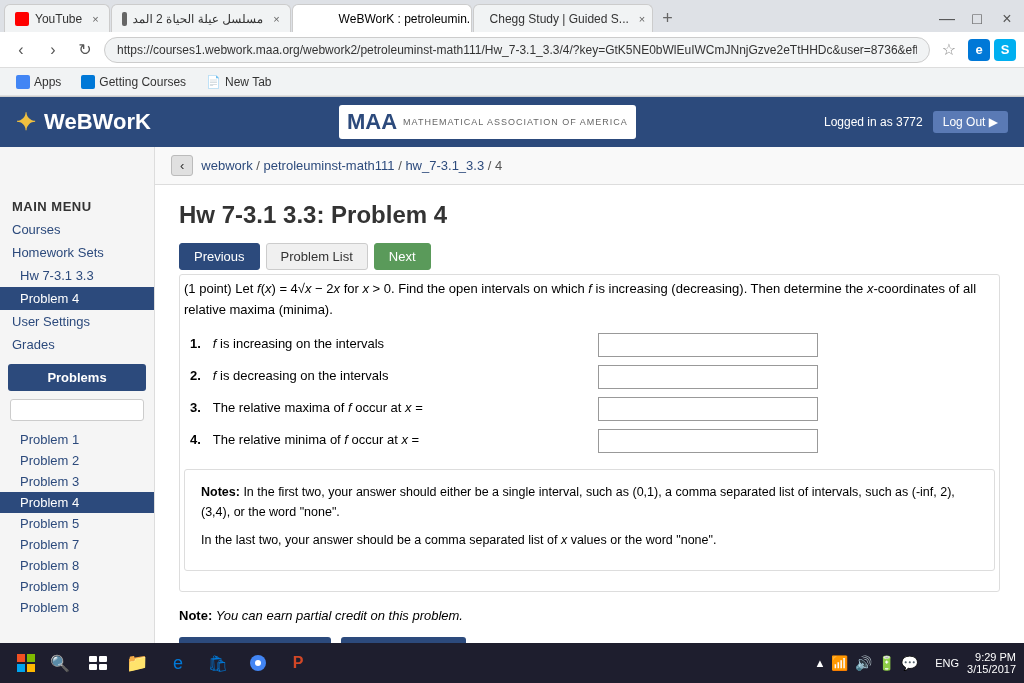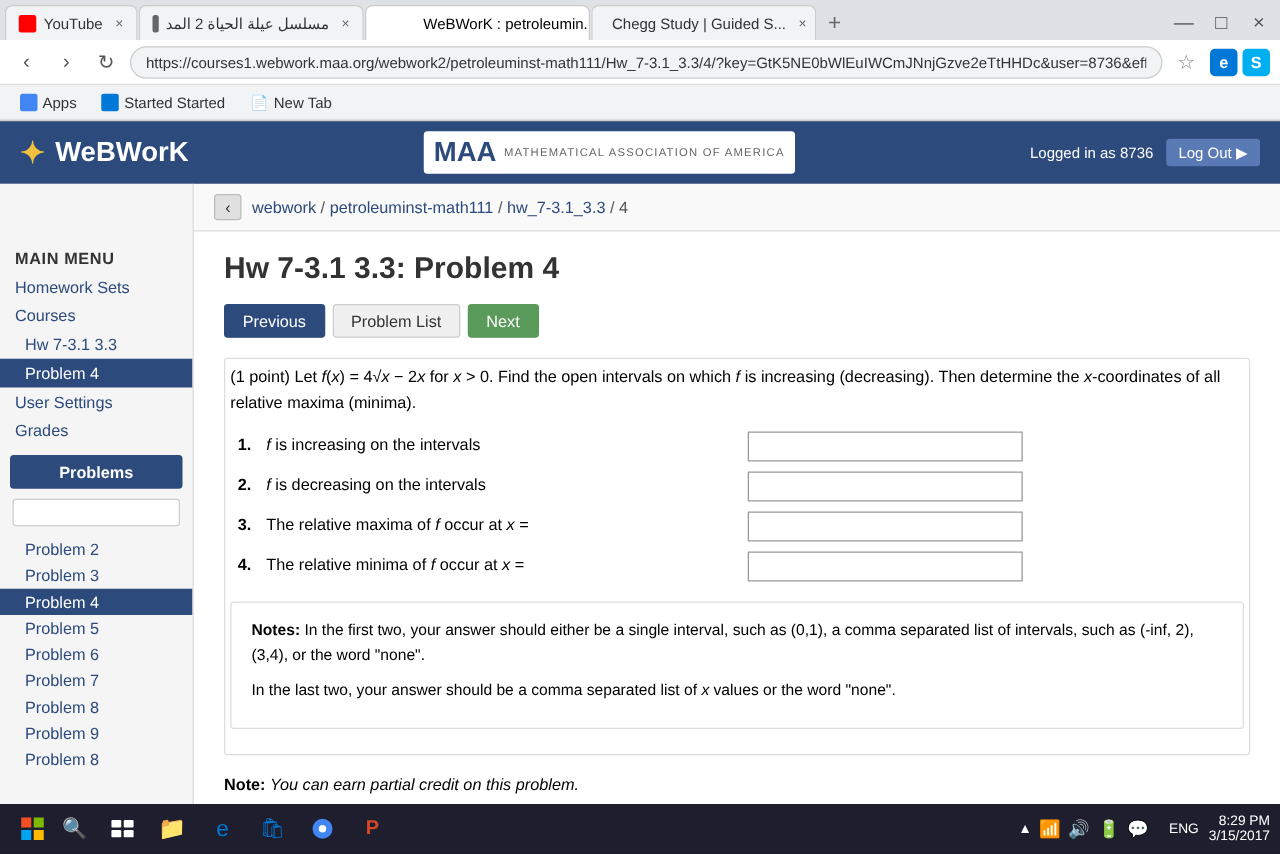--- a/index.html
+++ b/index.html
@@ -63,21 +63,21 @@
     
     .main-content { flex: 1; overflow-y: auto; padding: 0; }
     .breadcrumb-bar { display: flex; align-items: center; padding: 8px 16px; border-bottom: 1px solid #ddd; background: #f9f9f9; gap: 8px; }
     .breadcrumb-back { background: #e0e0e0; border: 1px solid #bbb; padding: 2px 8px; cursor: pointer; border-radius: 3px; font-size: 13px; color: #333; }
     .breadcrumb-text { font-size: 13px; color: #555; }
     .breadcrumb-text a { color: #2c4a7c; text-decoration: none; }
 
     .problem-area { padding: 16px 24px; }
     .problem-title { font-size: 24px; font-weight: bold; color: #333; margin-bottom: 14px; }
 
-    .problem-nav { display: flex; gap: 6px; margin-bottom: 16px; }
+    .problem-nav { display: flex; gap: 6px; margin-bottom: 4px; }
     .nav-prev-btn, .nav-list-btn, .nav-next-btn { padding: 5px 14px; font-size: 13px; cursor: pointer; border-radius: 3px; border: 1px solid #ccc; }
     .nav-prev-btn { background: #2c4a7c; color: white; border-color: #2c4a7c; }
     .nav-list-btn { background: #f0f0f0; color: #333; }
     .nav-next-btn { background: #5a9a5a; color: white; border-color: #5a9a5a; }
 
     .problem-statement { background: #fff; border: 1px solid #ddd; padding: 4px; margin-bottom: 16px; border-radius: 3px; font-size: 13px; line-height: 1.6; }
     .problem-statement p { margin-bottom: 8px; }
 
     .answer-table { width: 100%; border-collapse: collapse; margin-bottom: 12px; }
     .answer-table td { padding: 4px 6px; font-size: 13px; vertical-align: middle; }
@@ -154,21 +154,21 @@
     </div>
   </div>
 
   <div class="bookmarks-bar">
     <div class="bookmark-item">
       <span class="bm-favicon bm-favicon-apps"></span>
       <span>Apps</span>
     </div>
     <div class="bookmark-item">
       <span class="bm-favicon bm-favicon-gs"></span>
-      <span>Started Started</span>
+      <span>Getting Courses</span>
     </div>
     <div class="bookmark-item">
       <span style="font-size:12px;">📄</span>
       <span>New Tab</span>
     </div>
   </div>
 </div>
 
 <div class="page">
 
@@ -181,45 +181,45 @@
       <div class="maa-box">
         <div style="display:flex;align-items:center;gap:6px;">
           <span style="font-size:22px;font-weight:bold;color:#2c4a7c;">MAA</span>
           <div>
             <div style="font-size:9px;color:#666;letter-spacing:1px;">MATHEMATICAL ASSOCIATION OF AMERICA</div>
           </div>
         </div>
       </div>
     </div>
     <div class="header-right">
-      <span>Logged in as 8736</span>
+      <span>Logged in as 3772</span>
       <button class="log-out-btn">Log Out ▶</button>
     </div>
   </div>
 
   <div class="content-area">
 
     <div class="sidebar">
       <div class="sidebar-section">MAIN MENU</div>
+      <a class="sidebar-link">Courses</a>
       <a class="sidebar-link">Homework Sets</a>
-      <a class="sidebar-link">Courses</a>
       <a class="sidebar-link indent">Hw 7-3.1 3.3</a>
       <a class="sidebar-link active-link">Problem 4</a>
       <a class="sidebar-link">User Settings</a>
       <a class="sidebar-link">Grades</a>
 
       <div class="problems-header">Problems</div>
       <div class="sidebar-search">
         <input type="text" style="width: 100%; padding: 3px 6px; font-size: 12px; border: 1px solid rgb(204, 204, 204); border-radius: 3px;">
       </div>
+      <a class="prob-link">Problem 1</a>
       <a class="prob-link">Problem 2</a>
       <a class="prob-link">Problem 3</a>
       <a class="prob-link active">Problem 4</a>
       <a class="prob-link">Problem 5</a>
-      <a class="prob-link">Problem 6</a>
       <a class="prob-link">Problem 7</a>
       <a class="prob-link">Problem 8</a>
       <a class="prob-link">Problem 9</a>
       <a class="prob-link">Problem 8</a>
     </div>
 
     <div class="main-content">
 
       <div class="breadcrumb-bar">
         <button class="breadcrumb-back">‹</button>
@@ -334,17 +334,17 @@
   <div class="taskbar-right">
     <div class="sys-tray">
       <span style="color:white;font-size:11px;">▲</span>
       <span style="color:white;font-size:14px;">📶</span>
       <span style="color:white;font-size:14px;">🔊</span>
       <span style="color:white;font-size:14px;">🔋</span>
       <span style="color:white;font-size:14px;">💬</span>
     </div>
     <span style="color:white;font-size:11px;">ENG</span>
     <div class="taskbar-clock">
-      <div style="font-size:11px;color:white;">8:29 PM</div>
+      <div style="font-size:11px;color:white;">9:29 PM</div>
       <div style="font-size:11px;color:white;">3/15/2017</div>
     </div>
   </div>
 </div>
 
 </body></html>

